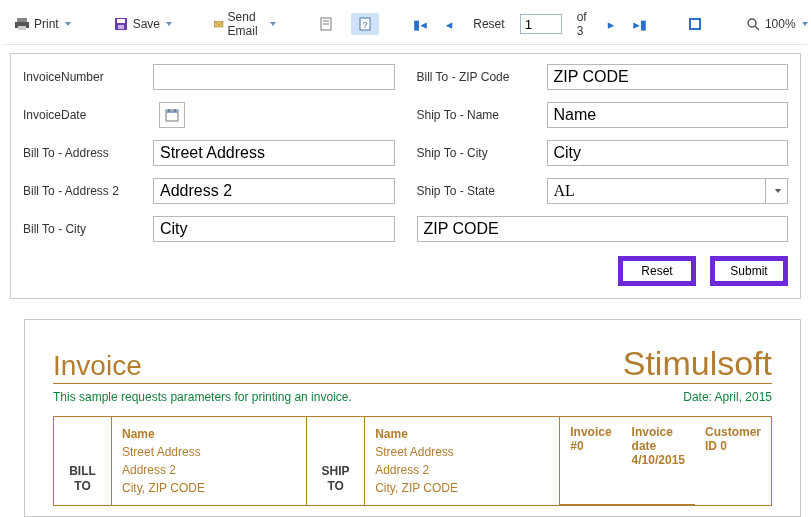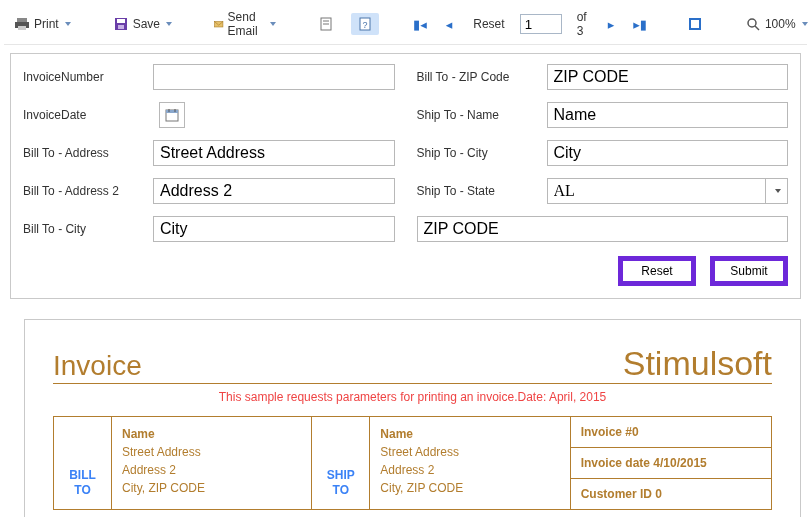--- a/index.html
+++ b/index.html
@@ -124,49 +124,49 @@
     font-size: 28px;
     color: #b27d2e;
     font-weight: 400;
   }
   .report-brand {
     font-size: 34px;
     color: #b27d2e;
   }
   .report-sub {
     display: flex;
-    justify-content: center;
+    justify-content: space-between;
     padding: 6px 0 12px 0;
     font-size: 12px;
-    color: #ef4444;
+    color: #15803d;
   }
   .invoice-grid {
     display: grid;
     grid-template-columns: 58px 1fr 58px 1fr 1fr;
     border: 1px solid #b27d2e;
   }
   .cell {
     padding: 8px 10px;
     border-right: 1px solid #b27d2e;
     font-size: 12px;
   }
   .cell:last-child { border-right: none; }
   .cell-label {
     display: flex;
     align-items: flex-end;
     justify-content: center;
-    color: #3b82f6;
+    color: #404040;
     font-weight: bold;
     text-align: center;
     line-height: 1.2;
     padding-bottom: 12px;
   }
   .cell-block { color: #b27d2e; line-height: 1.5; }
   .cell-block .name { font-weight: bold; }
-  .cell-right { padding: 0; display:flex; flex-direction:column; }
+  .cell-right { padding: 0; display:flex; flex-direction:row; }
   .cell-right .line {
     border-bottom: 1px solid #b27d2e;
     padding: 8px 10px;
     color: #b27d2e;
     font-weight: bold;
   }
   .cell-right .line:last-child { border-bottom: none; }
 </style>
 </head>
 <body>

